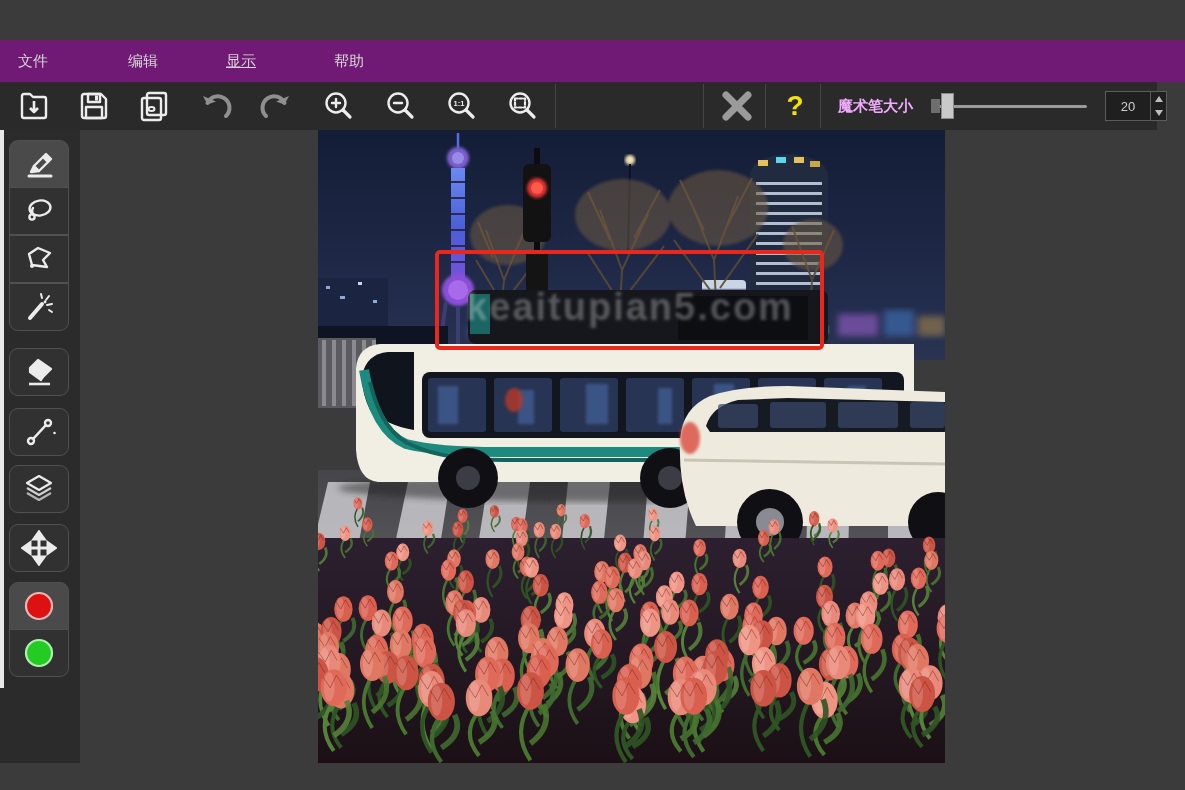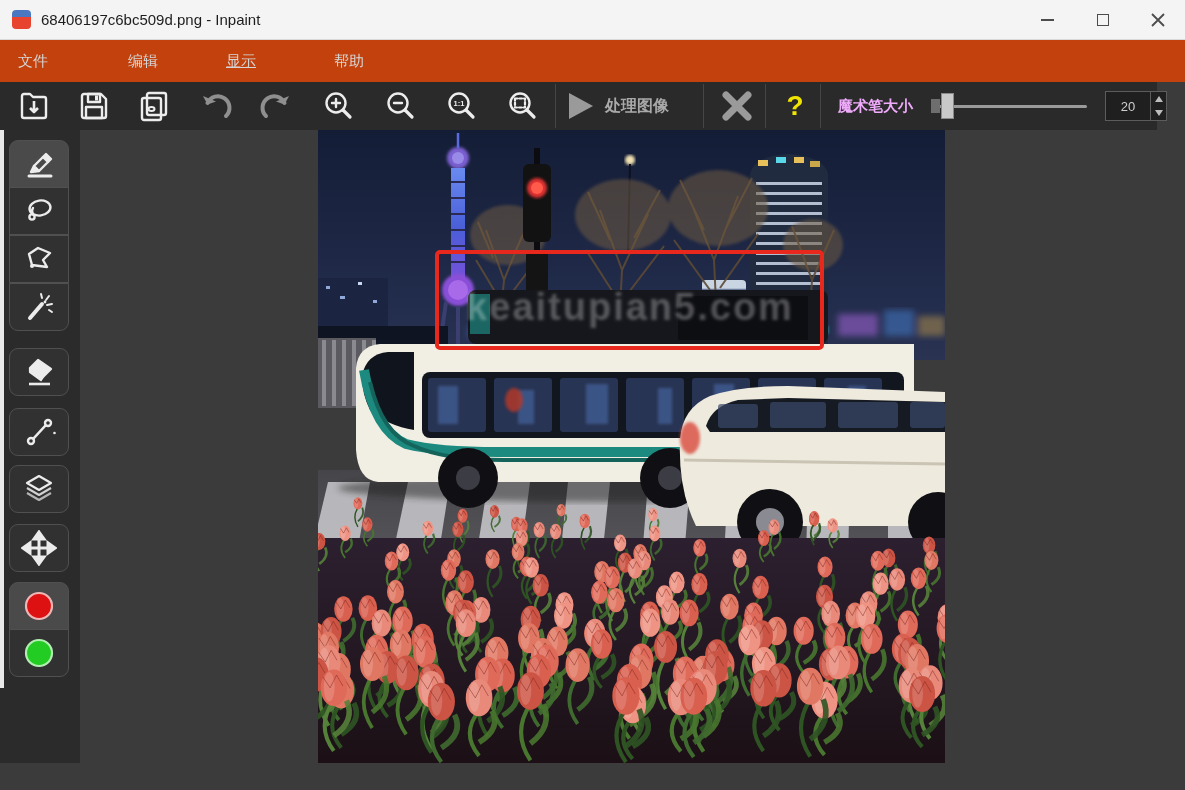--- a/index.html
+++ b/index.html
@@ -14,21 +14,21 @@
     background:linear-gradient(to bottom,#4a78c0 0 38%, #e8432e 38% 100%); }
   .title-text { margin-left:10px; font-size:15px; color:#1d1d1d; }
   .win-controls { position:absolute; right:0; top:0; height:40px; display:flex; }
   .win-btn { width:55px; height:40px; display:flex; align-items:center; justify-content:center; cursor:default; }
   .glyph-min { width:13px; height:2px; background:#4c4c4c; }
   .glyph-max { width:12px; height:12px; border:1.6px solid #4c4c4c; }
   .glyph-close { stroke:#4c4c4c; stroke-width:1.8; }
 
   
   .menubar { position:absolute; left:0; top:40px; width:1185px; height:42px;
-    background:#c2410c; display:flex; align-items:center; }
+    background:#701a75; display:flex; align-items:center; }
   .menu-item { color:#d6d6d6; font-size:15px; padding:6px 10px; cursor:default; }
   .menu-item:nth-child(1){ margin-left:8px; }
   .menu-item:nth-child(2){ margin-left:60px; }
   .menu-item:nth-child(3){ margin-left:48px;text-decoration:underline; }
   .menu-item:nth-child(4){ margin-left:58px; }
 
   
   .toolbar { position:absolute; left:0; top:82px; width:1157px; height:48px; background:#2a2a2a; }
   .tb { position:absolute; top:6px; width:36px; height:36px; display:flex; align-items:center; justify-content:center; }
   .tb svg { display:block; }
@@ -73,37 +73,20 @@
   
   .statusbar { position:absolute; left:0; top:763px; width:1185px; height:27px; background:#232323; }
   .zoom-level { position:absolute; right:22px; top:5px; color:#c4c4c4; font-size:13px; }
   .grip { position:absolute; right:1px; bottom:1px; }
 </style>
 </head>
 <body>
 
 <div class="app">
 
-  <div class="titlebar">
-    <div class="app-icon"></div>
-    <div class="title-text">68406197c6bc509d.png - Inpaint</div>
-    <div class="win-controls">
-      <div class="win-btn">
-          <div class="glyph-min"></div>
-        </div>
-      <div class="win-btn">
-          <div class="glyph-max"></div>
-        </div>
-      <div class="win-btn">
-        <svg width="14" height="14">
-            <path class="glyph-close" d="M1,1 L13,13 M13,1 L1,13"></path>
-          </svg>
-      </div>
-    </div>
-  </div>
 
   <div class="menubar">
     <div class="menu-item">文件</div>
     <div class="menu-item">编辑</div>
     <div class="menu-item">显示</div>
     <div class="menu-item">帮助</div>
   </div>
 
   <div class="toolbar">
 
@@ -172,26 +155,20 @@
     <div class="tb" style="left:504px">
       <svg width="32" height="32" fill="none" stroke="#ededed" stroke-width="2.2" stroke-linecap="round">
         <circle cx="14" cy="13" r="9.5" stroke-width="2.4"></circle>
           <path d="M21,20 L28,27" stroke-width="3.2"></path>
         <rect x="9" y="8.5" width="10" height="9" stroke-dasharray="2.5 2"></rect>
       </svg>
     </div>
 
     <div class="tb-sep" style="left:555px"></div>
 
-    <div class="process-btn">
-      <svg width="34" height="34">
-        <polygon points="6,4 30,17 6,30" fill="#9a9a9a"></polygon>
-      </svg>
-      <span class="process-label">处理图像</span>
-    </div>
 
     <div class="tb-sep" style="left:703px"></div>
 
     <div class="tb" style="left:716px;width:42px">
       <svg width="34" height="34" stroke="#9a9a9a" stroke-width="7" stroke-linecap="round">
         <path d="M6,6 L28,28 M28,6 L6,28"></path>
       </svg>
     </div>
 
     <div class="tb-sep" style="left:765px"></div>

